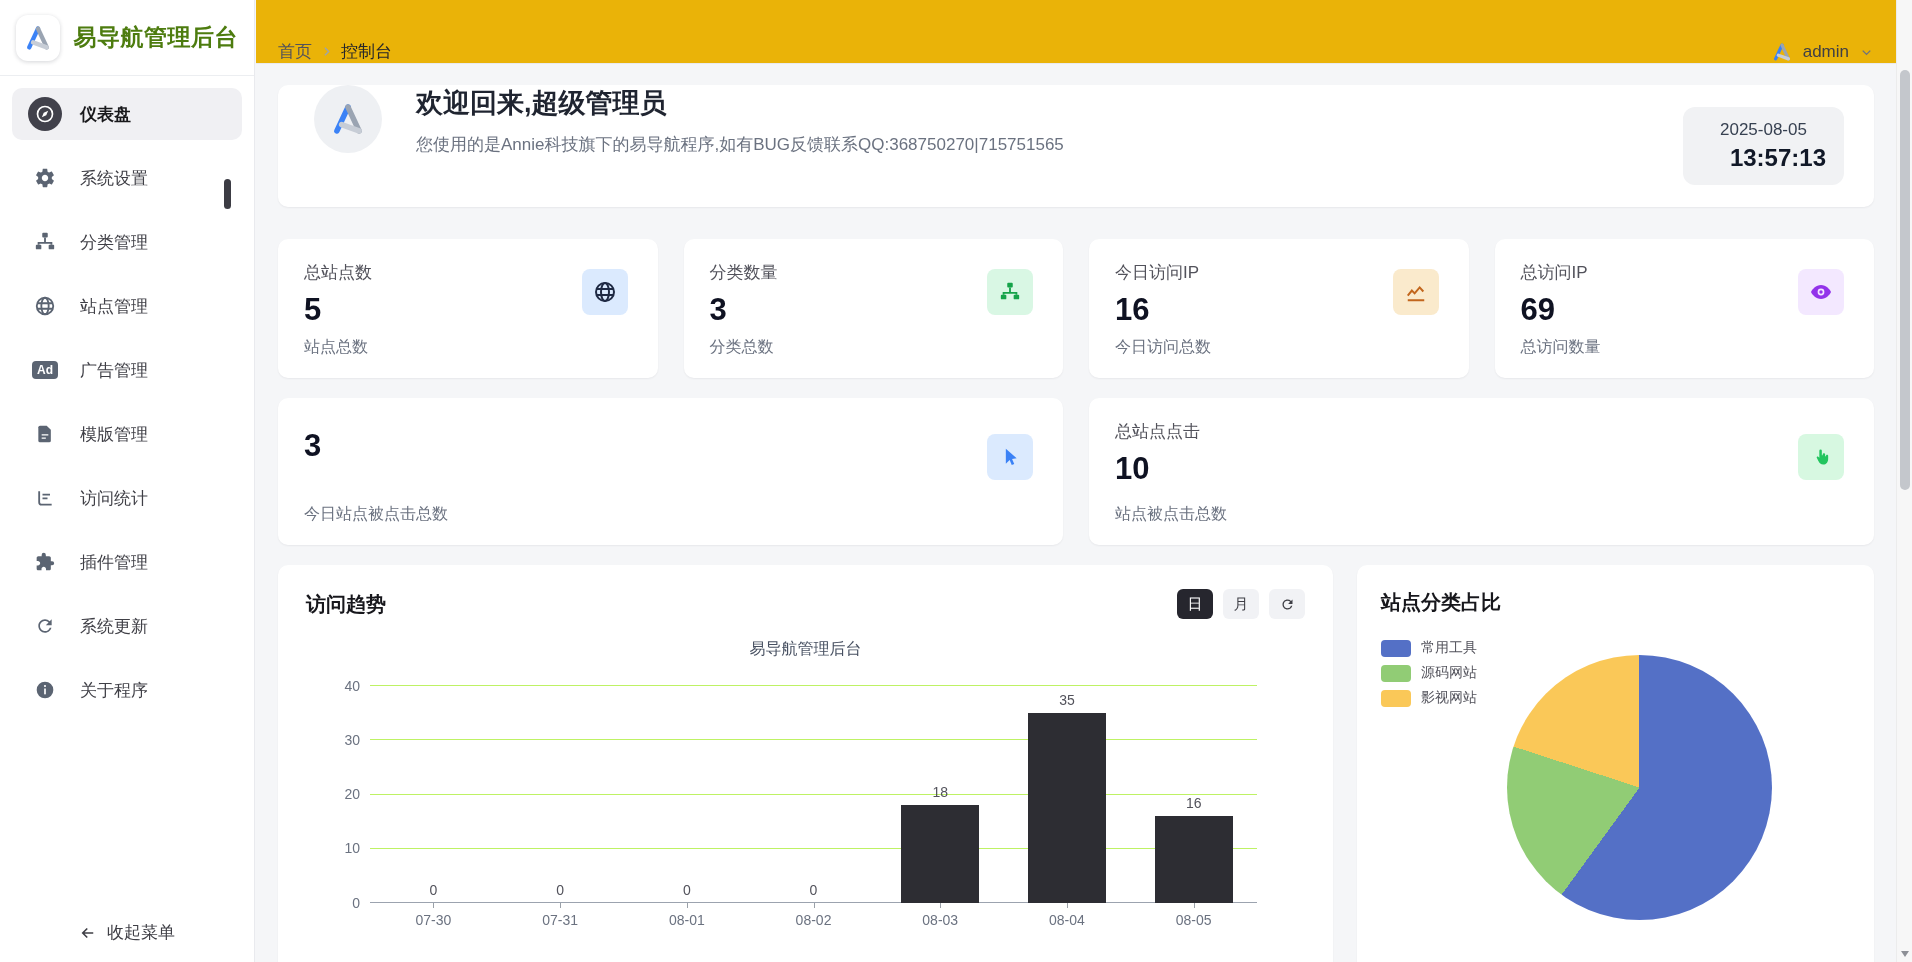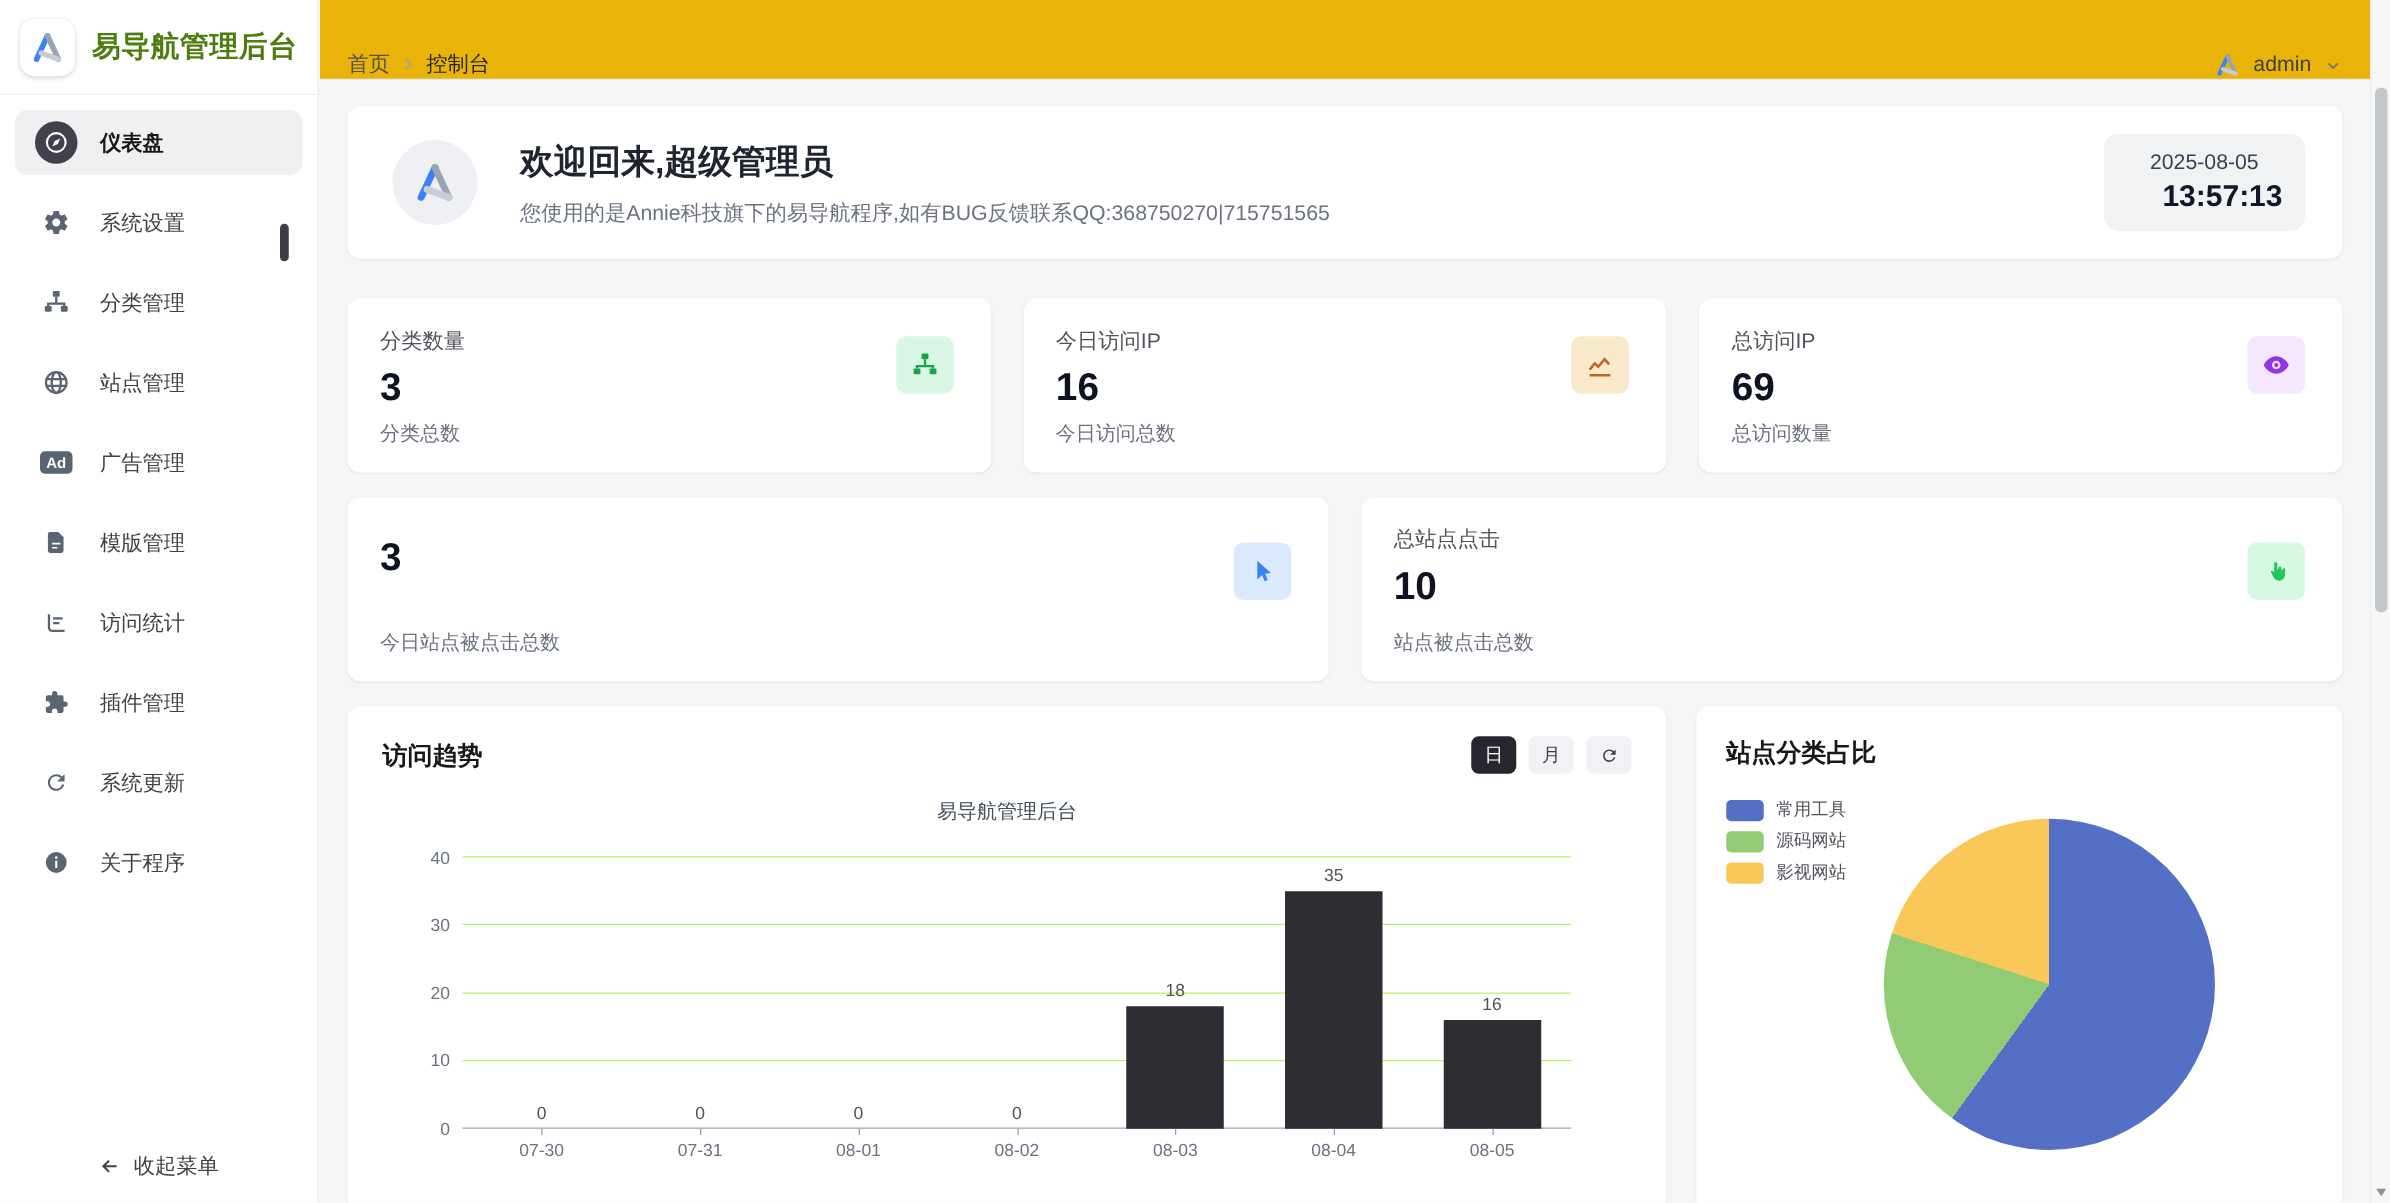--- a/index.html
+++ b/index.html
@@ -35,21 +35,21 @@
   .breadcrumb .cur { color:#27272a; }
   .topbar-right { margin-left:auto; display:flex; align-items:center; gap:10px; cursor:pointer; }
   .topbar-right .uname { font-size:17px; color:#3f3f46; }
 
   
   .content { position:absolute; left:256px; right:16px; top:64px; bottom:0; overflow:hidden;
     padding:21px 22px 0 22px; background:#f5f6f8; }
   .panel { background:#fff; border-radius:10px; box-shadow:0 1px 2px rgba(16,24,40,.06); }
 
   
-  .welcome { height:122px; display:flex; align-items:center; padding:0 30px 0 36px; position:relative; }
+  .welcome { height:122px; display:flex; align-items:flex-start; padding:0 30px 0 36px; position:relative; }
   .avatar { width:68px; height:68px; border-radius:50%; background:#eef0f3; display:flex;
     align-items:center; justify-content:center; margin-right:34px; flex:0 0 68px; }
   .w-title { font-size:27px; font-weight:bold; color:#1f2430; margin-bottom:12px; }
   .w-sub { font-size:17px; color:#6b7280; }
   .clock { position:absolute; right:30px; top:50%; transform:translateY(-50%); background:#f1f2f4;
     border-radius:12px; padding:13px 18px; text-align:center; }
   .clock .date { font-size:17px; color:#374151; margin-bottom:4px; }
   .clock .time { font-size:24px; font-weight:bold; color:#111827;margin-left:29px; }
 
   
@@ -260,20 +260,32 @@
       <div class="w-title">欢迎回来,超级管理员</div>
       <div class="w-sub">您使用的是Annie科技旗下的易导航程序,如有BUG反馈联系QQ:368750270|715751565</div>
     </div>
     <div class="clock">
       <div class="date">2025-08-05</div>
       <div class="time">13:57:13</div>
     </div>
   </div>
 
   <div class="stat-row first">
+    <div class="panel stat-card">
+      <div class="s-label">总站点数</div>
+      <div class="s-value">5</div>
+      <div class="s-desc">站点总数</div>
+      <div class="stat-ico" style="background: rgb(219, 234, 254); color: rgb(31, 42, 68);">
+        <svg width="24" height="24" viewBox="0 0 24 24" fill="none" stroke="currentColor" stroke-width="2">
+            <circle cx="12" cy="12" r="9"></circle>
+            <ellipse cx="12" cy="12" rx="4" ry="9"></ellipse>
+            <path d="M3.6 9h16.8M3.6 15h16.8"></path>
+          </svg>
+      </div>
+    </div>
     <div class="panel stat-card">
       <div class="s-label">分类数量</div>
       <div class="s-value">3</div>
       <div class="s-desc">分类总数</div>
       <div class="stat-ico" style="background: rgb(217, 247, 228); color: rgb(22, 163, 74);">
         <svg width="22" height="22" viewBox="0 0 24 24">
             <rect x="9" y="2" width="6" height="5" rx="1" fill="currentColor"></rect>
             <rect x="2" y="15" width="6" height="5" rx="1" fill="currentColor"></rect>
             <rect x="16" y="15" width="6" height="5" rx="1" fill="currentColor"></rect>
             <path d="M12 7v4M5 15v-2h14v2M12 11v2" stroke="currentColor" stroke-width="2" fill="none"></path>

